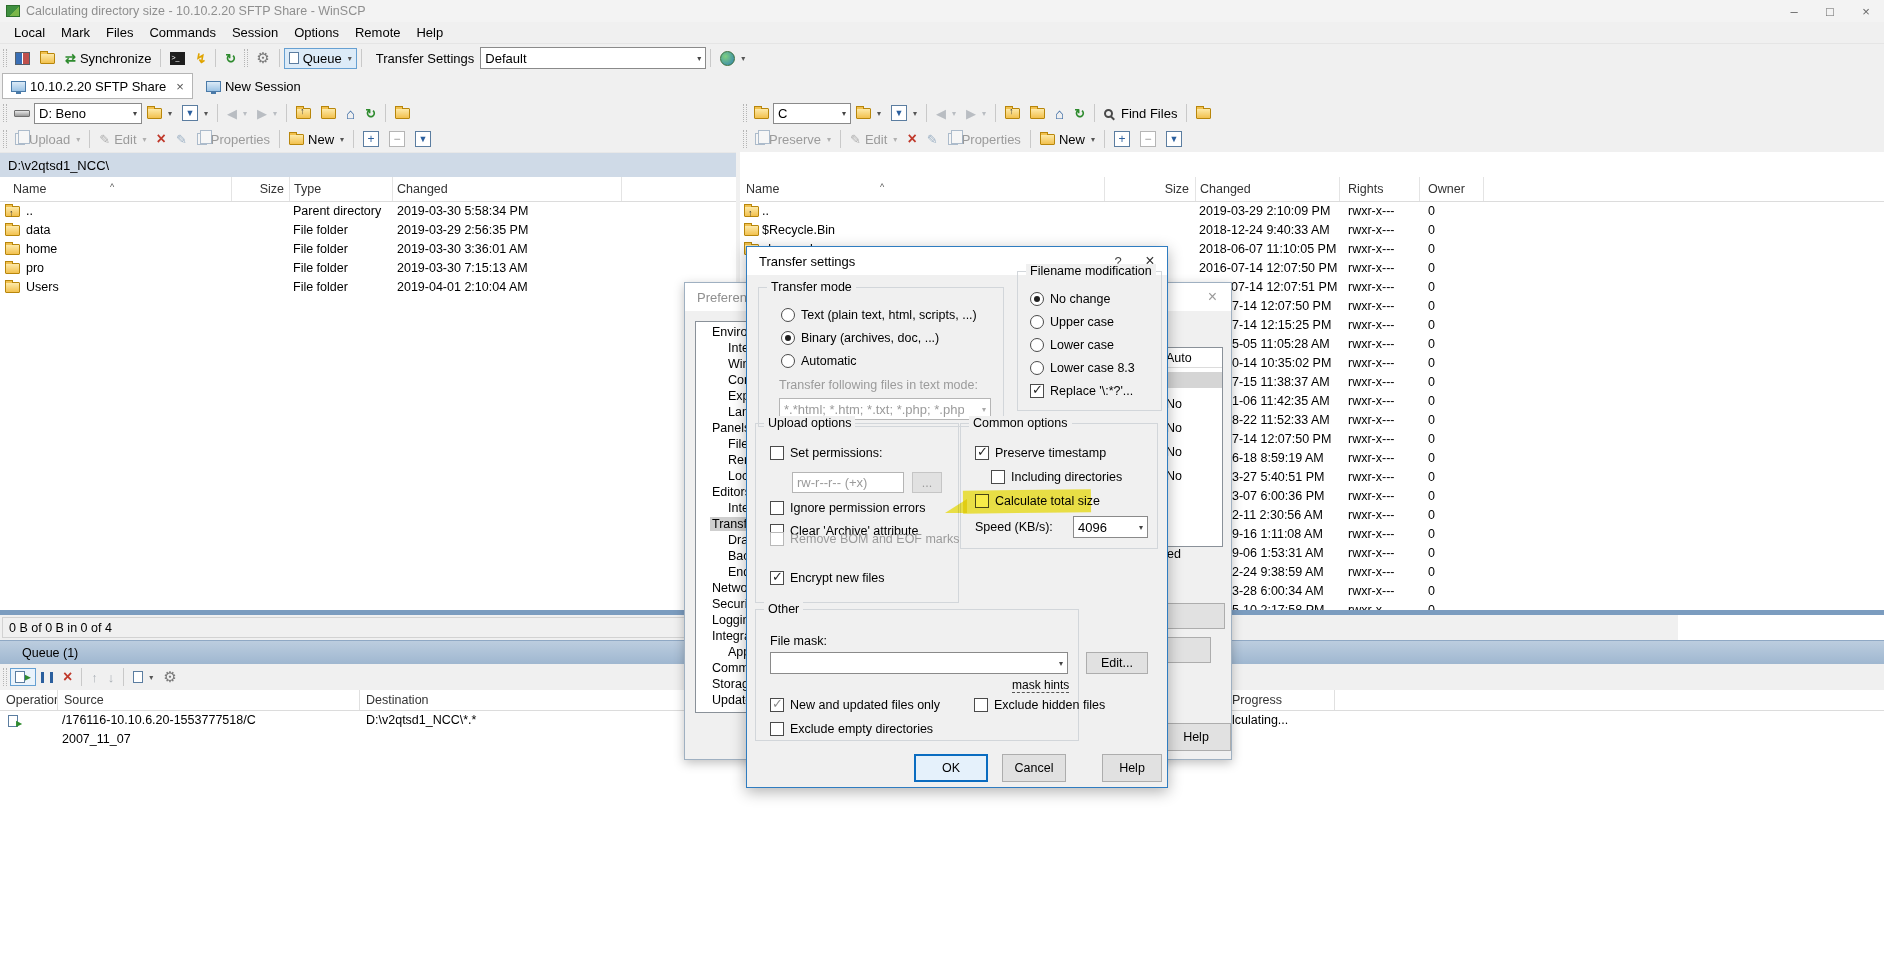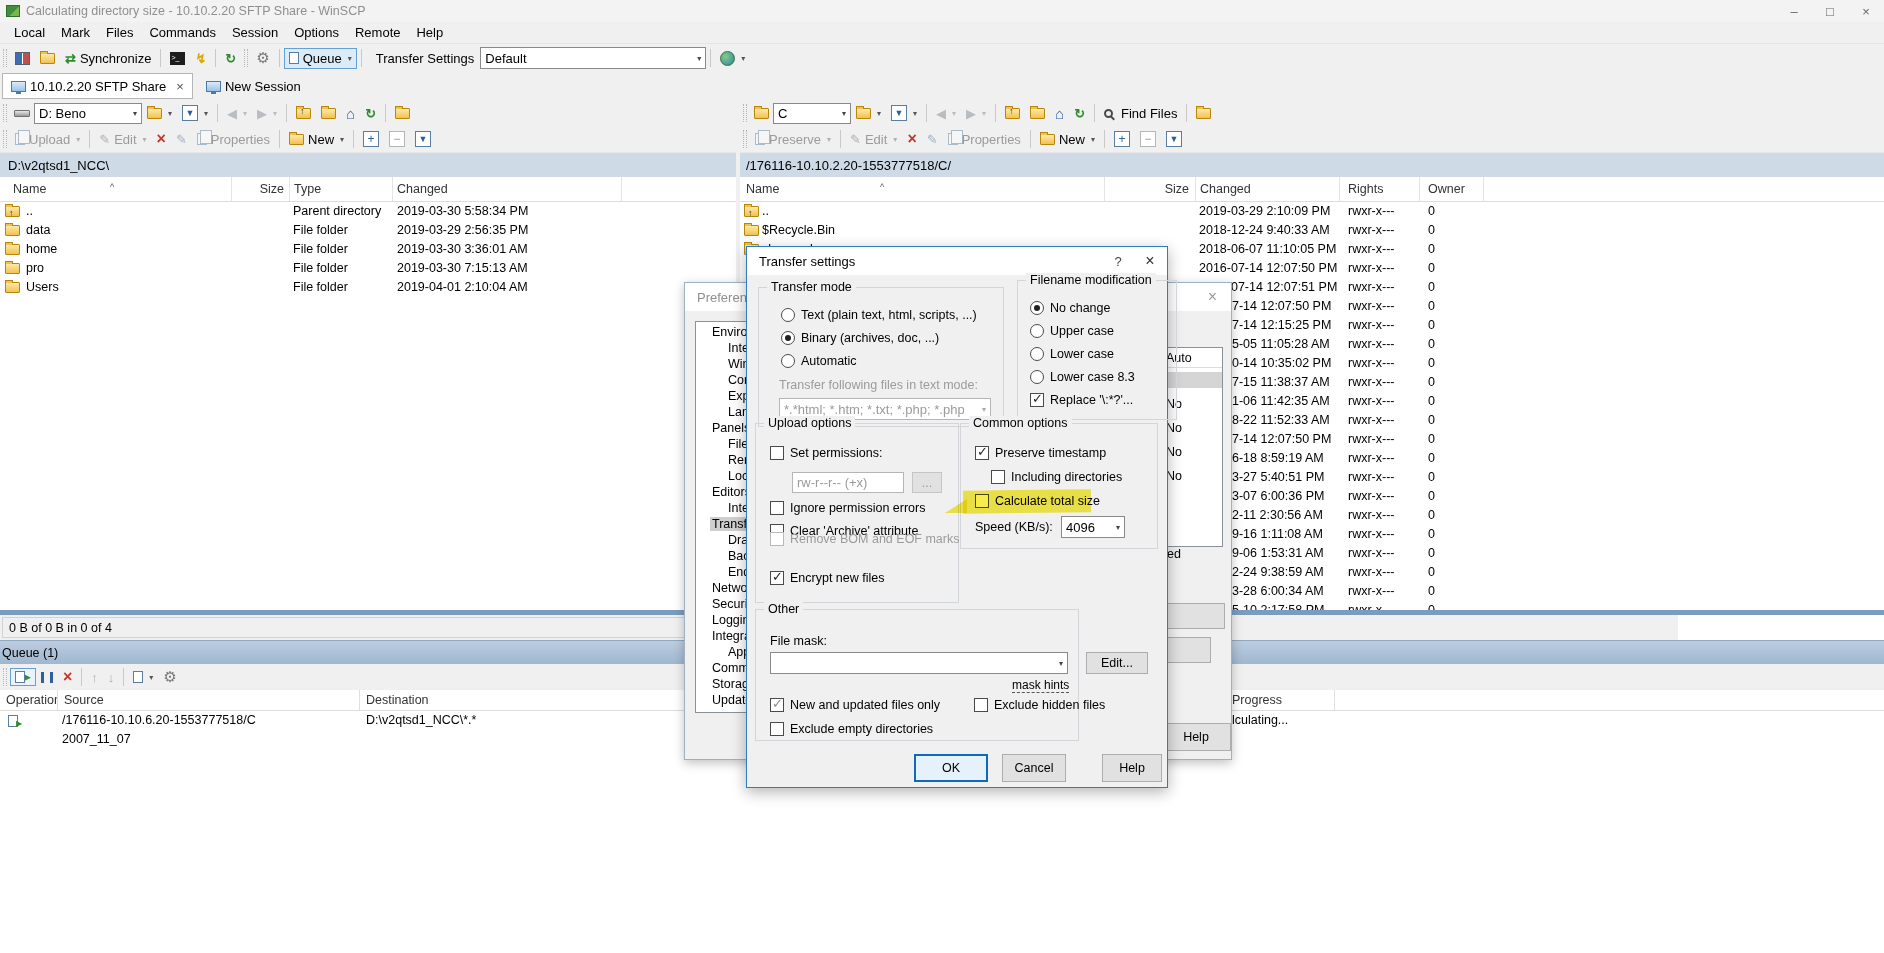--- a/index.html
+++ b/index.html
@@ -361,21 +361,20 @@
       </span>
     <span class="tbtn">
         <span class="boxic" style="border-color:#b5b5b5;color:#9a9a9a;font-size:12px">−</span>
       </span>
     <span class="tbtn">
         <span class="boxic">
           <span class="g" data-g="▼" style="color:#2b5f9e"></span>
         </span>
       </span>
   </div>
-  <div style="height:25px;line-height:25px;background:#cfdae7;border-top:1px solid #e8e8e8;padding-left:6px">/176116-10.10.2.20-1553777518/C/</div>
   <div class="hdr" style="left:0;top:77px;width:1144px;height:25px">
     <div class="hcell" style="left:0;width:365px;padding-left:6px"><span>Name</span><span class="srt g" data-g="^" style="left:140px"></span></div>
     <div class="hcell" style="left:365px;width:91px;text-align:right;padding-right:6px"><span>Size</span></div>
     <div class="hcell" style="left:456px;width:144px"><span>Changed</span></div>
     <div class="hcell" style="left:600px;width:80px;padding-left:8px"><span>Rights</span></div>
     <div class="hcell" style="left:680px;width:64px;padding-left:8px"><span>Owner</span></div>
   </div>
   <div id="right-rows" class="abs" style="left:0;top:102px;width:1144px;height:408px;background:#fff">
       <div class="frow" style="left: 0px; top: 0px; width: 1144px;">
         <span class="fold parent" style="position: absolute; left: 4px; top: 4px;"></span>
@@ -513,21 +512,21 @@
         <div class="fcell" style="left: 688px; width: 56px;">0</div>
       </div>
     </div>
 </div>
 
 <div class="abs" style="left:0;top:610px;width:1884px;height:5px;background:#7b9cbf"></div>
 <div class="abs" style="left:0;top:615px;width:1678px;height:25px;background:#f0f0f0">
   <div style="position:absolute;left:2px;top:2px;width:734px;height:21px;line-height:21px;border:1px solid #d2d2d2;padding-left:6px;font-size:12.5px">0 B of 0 B in 0 of 4</div>
 </div>
 
-<div class="abs" style="left:0;top:640px;width:1884px;height:24px;line-height:24px;background:linear-gradient(#bccddf,#9fb7d0);border-top:1px solid #8fa8c4;padding-left:2px;font-size:12.5px">Queue (1)</div>
+<div class="abs" style="left:0;top:640px;width:1884px;height:24px;line-height:24px;background:linear-gradient(#bccddf,#9fb7d0);border-top:1px solid #8fa8c4;padding-left:22px;font-size:12.5px">Queue (1)</div>
 <div class="abs tbar" style="left:0;top:664px;width:1884px;height:26px">
   <span class="grip"></span>
   <span class="tbtn" style="border:1px solid #66a0d2;background:#eaf3fb">
       <span class="pg"></span>
       <span class="g" data-g="▶" style="color:#2e8b2e;font-size:9px;margin-left:-5px"></span>
     </span>
   <span class="tbtn">
       <span style="display:inline-block;width:3px;height:11px;background:#2b5f9e;margin-right:2px"></span>
       <span style="display:inline-block;width:3px;height:11px;background:#2b5f9e"></span>
     </span>
@@ -636,21 +635,21 @@
       </div>
     <div class="opt dis" style="left:20px;top:90px">
         <span>Transfer following files in text mode:</span>
       </div>
     <div class="combo dis" style="position:absolute;left:20px;top:110px;width:212px;height:22px;border-color:#b5b5b5;overflow:hidden">
         <span style="overflow:hidden;white-space:nowrap;max-width:180px;display:inline-block">*.*html; *.htm; *.txt; *.php; *.php3; *.c</span>
         <span class="car g" data-g="▾" style="color:#aaa"></span>
       </div>
   </div>
 
-  <div class="grp" style="left:270px;top:33px;width:160px;height:140px">
+  <div class="grp" style="left:270px;top:24px;width:145px;height:140px">
     <span class="glab">Filename modification</span>
     <div class="opt" style="left:12px;top:20px">
         <span class="rad on"></span>
         <span>No change</span>
       </div>
     <div class="opt" style="left:12px;top:43px">
         <span class="rad"></span>
         <span>Upper case</span>
       </div>
     <div class="opt" style="left:12px;top:66px">
@@ -705,21 +704,21 @@
         <span class="ck"></span>
         <span>Including directories</span>
       </div>
     <div class="opt" style="left:14px;top:70px">
         <span class="ck"></span>
         <span>Calculate total size</span>
       </div>
     <div class="opt" style="left:14px;top:96px">
         <span>Speed (KB/s):</span>
       </div>
-    <div class="combo" style="position:absolute;left:100px;top:92px;width:64px;height:22px">
+    <div class="combo" style="position:absolute;left:112px;top:92px;width:75px;height:22px">
         <span>4096</span>
         <span class="car g" data-g="▾"></span>
       </div>
   </div>
 
   <div style="position:absolute;left:216px;top:243px;width:128px;height:23px;background:#f6ea35;mix-blend-mode:multiply;opacity:.9;transform:rotate(-.6deg);z-index:5"></div>
   <div style="position:absolute;left:198px;top:252px;width:22px;height:14px;background:#f6ea35;mix-blend-mode:multiply;opacity:.9;clip-path:polygon(0 100%,100% 0,100% 100%);z-index:5"></div>
 
 
   <div class="grp" style="left:8px;top:362px;width:324px;height:132px">

